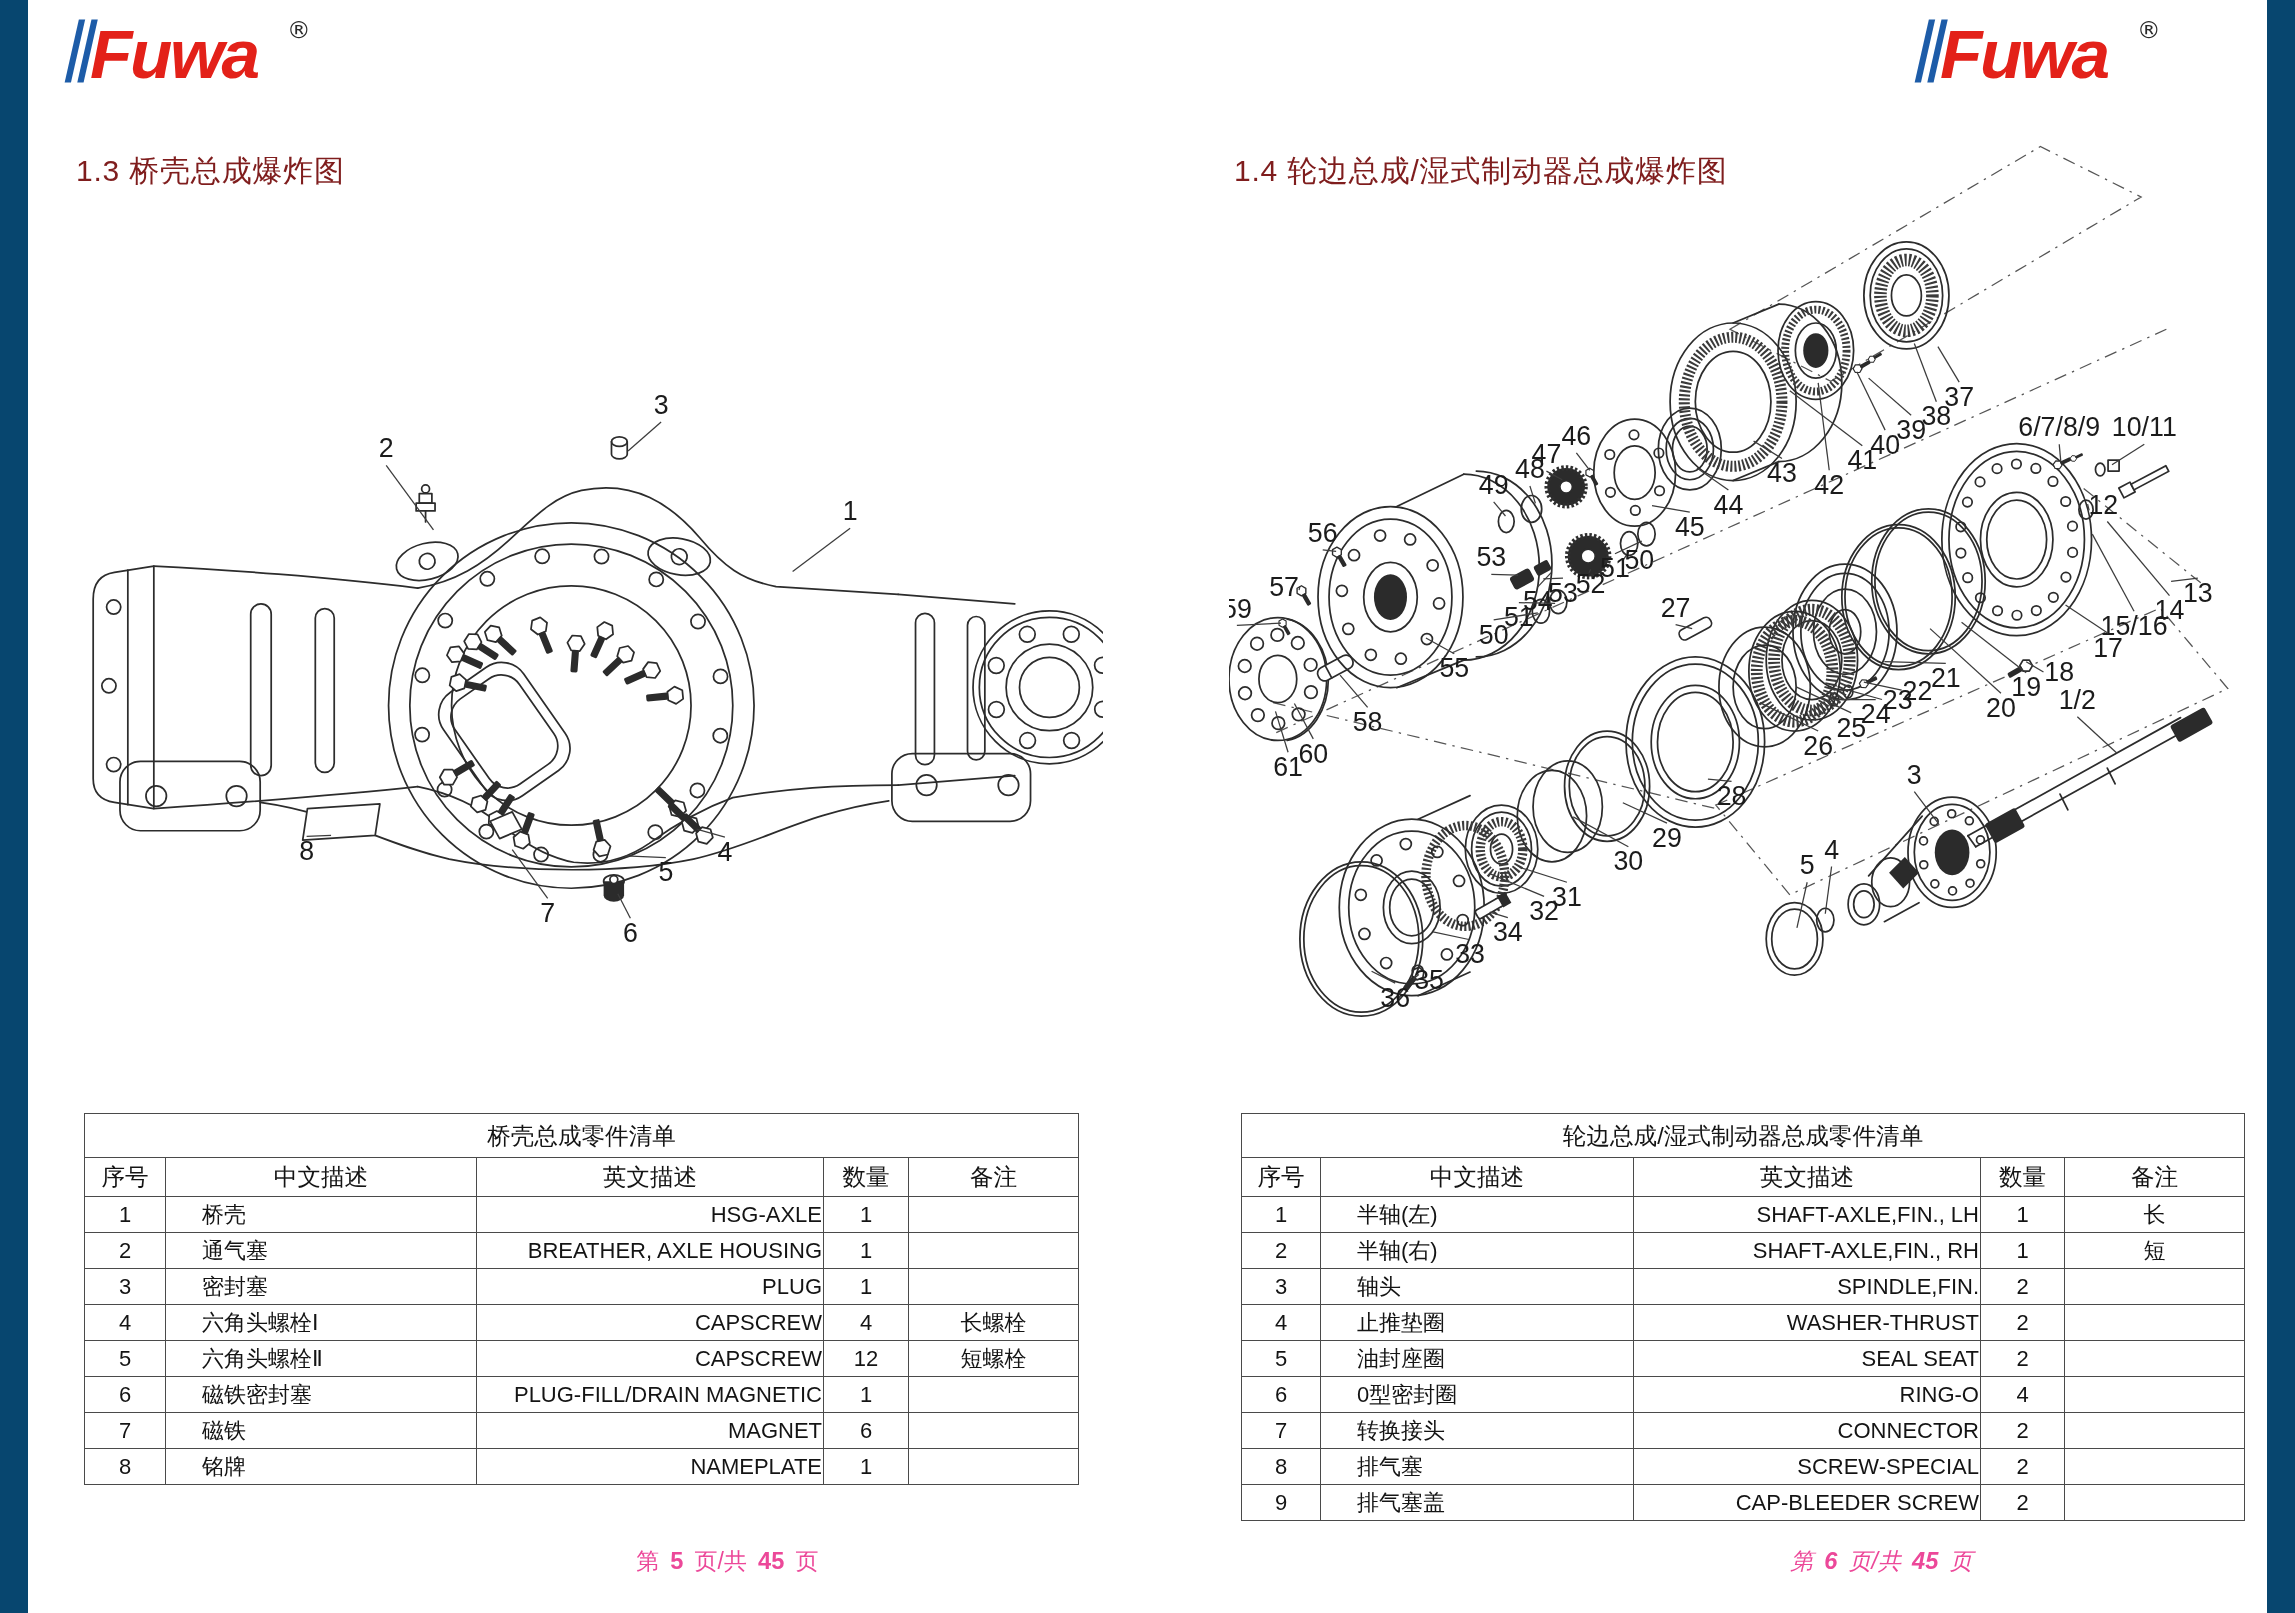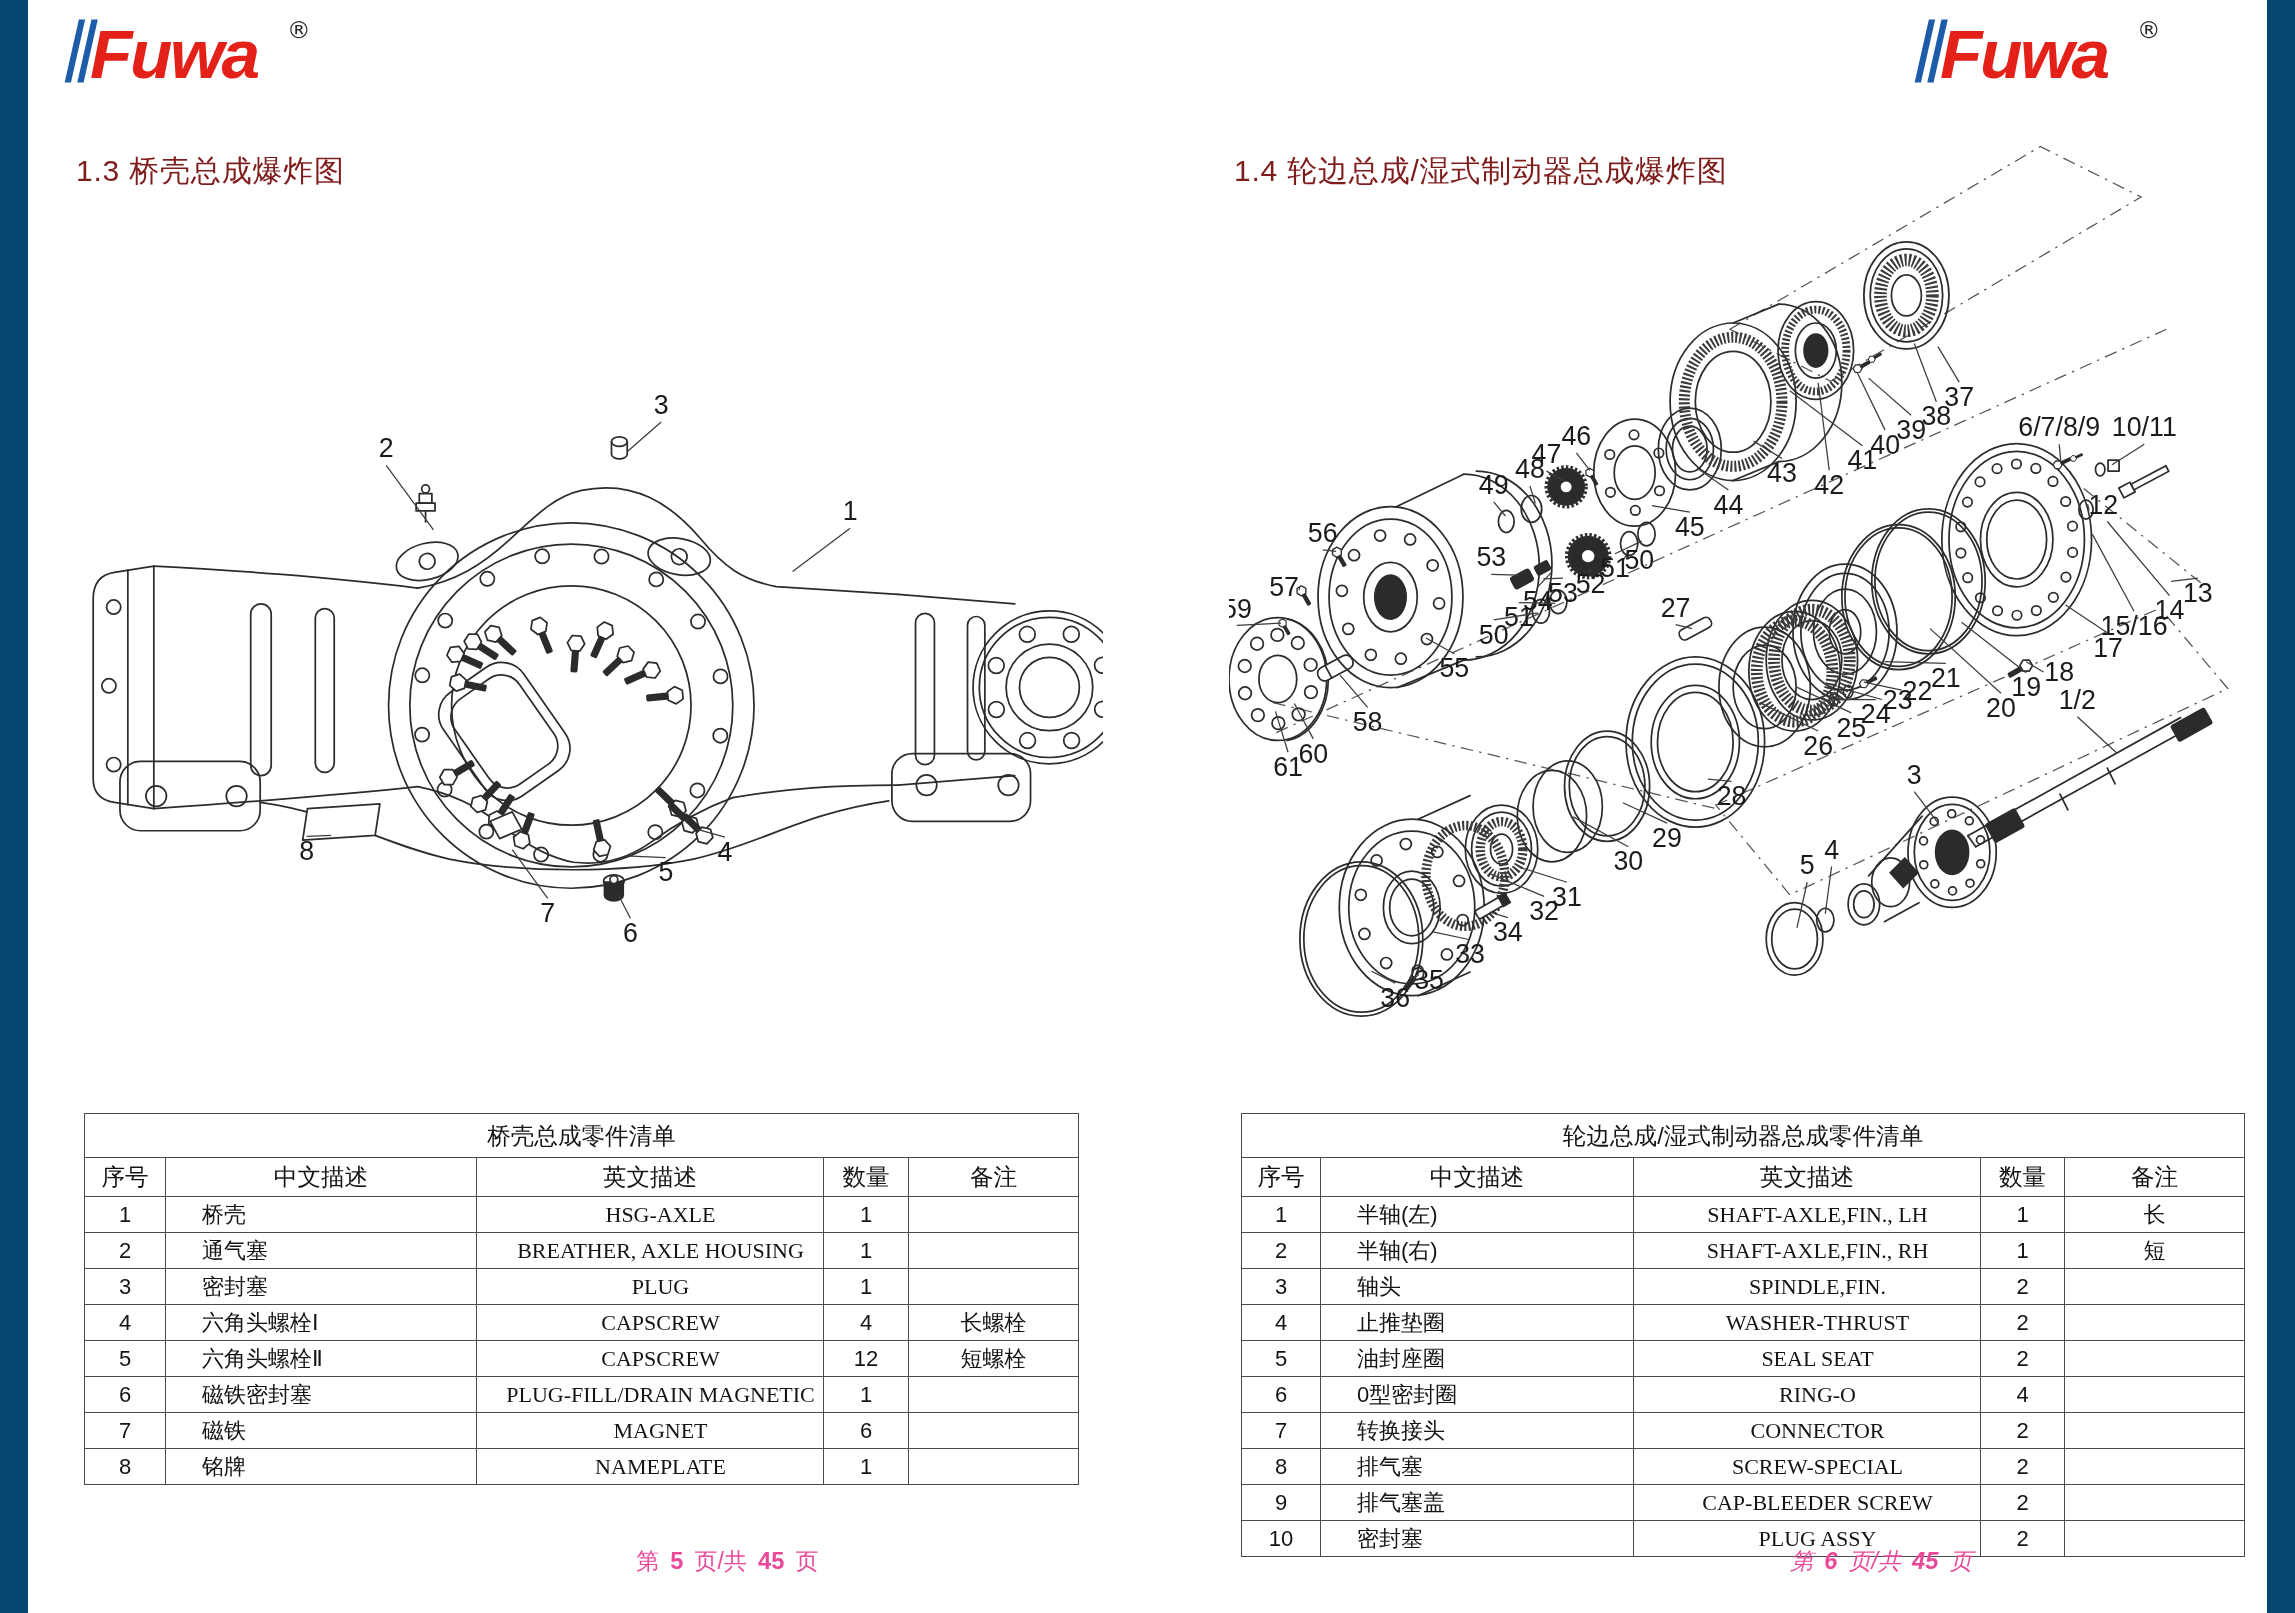--- a/index.html
+++ b/index.html
@@ -18,21 +18,21 @@
   .diagram{position:absolute;}
   table.parts{position:absolute;border-collapse:collapse;table-layout:fixed;color:#141414;}
   table.parts.l{left:84px;top:1113px;width:994px;}
   table.parts.r{left:1235px;top:1113px;width:1002px;margin-left:6px;}
   .parts td,.parts th{border:1.6px solid var(--tline);overflow:hidden;white-space:nowrap;font-weight:400;}
   .parts tr.t-title td{height:41px;text-align:center;font-size:23.6px;}
   .parts tr.t-head th{height:36px;text-align:center;font-size:23.6px;}
   .parts tr.t-row td{height:33px;font-size:22px;}
   .parts td.a-c{text-align:center;}
   .parts td.a-l{text-align:left;padding-left:36px;}
-  .parts td.a-l2{text-align:center;padding-left:22px;font-size:21px;font-family:Liberation Serif, serif;}
+  .parts td.a-l2{text-align:right;padding-left:22px;font-size:21px;}
   .footer{position:absolute;top:1546px;width:473px;text-align:right;font-size:23px;color:#ec4899;}
   .footer.l{left:347px;} .footer.r{left:1501px;font-style:italic;}
   .footer b{margin:0 9.5px;font-size:23.6px;}
   .footer span{margin:0 1.6px;}
   
   .ln, .ln *{fill:none;stroke:var(--line);stroke-width:2.2;stroke-linejoin:round;stroke-linecap:round;}
   .lnw{fill:#fff;stroke:var(--line);stroke-width:2.2;stroke-linejoin:round;}
   .dk{fill:#2b2b2b;stroke:none;}
   .teeth{fill:none;stroke:#2f2f2f;stroke-dasharray:3 2.6;}
   .band{fill:none;stroke:#3a3a3a;stroke-dasharray:2.6 2.6;}
@@ -813,27 +813,20 @@
         <td class="a-c">2</td>
         <td class="a-c"></td>
       </tr>
       <tr class="t-row">
         <td class="a-c">9</td>
         <td class="a-l">排气塞盖</td>
         <td class="a-l2">CAP-BLEEDER SCREW</td>
         <td class="a-c">2</td>
         <td class="a-c"></td>
       </tr>
-      <tr class="t-row">
-        <td class="a-c">10</td>
-        <td class="a-l">密封塞</td>
-        <td class="a-l2">PLUG ASSY</td>
-        <td class="a-c">2</td>
-        <td class="a-c"></td>
-      </tr>
     </tbody>
   </table>
 
 <div class="footer l">
   <span>第</span><b>5</b><span>页/共</span><b>45</b><span>页</span>
 </div>
 <div class="footer r">
   <span>第</span><b>6</b><span>页/共</span><b>45</b><span>页</span>
 </div>
 

